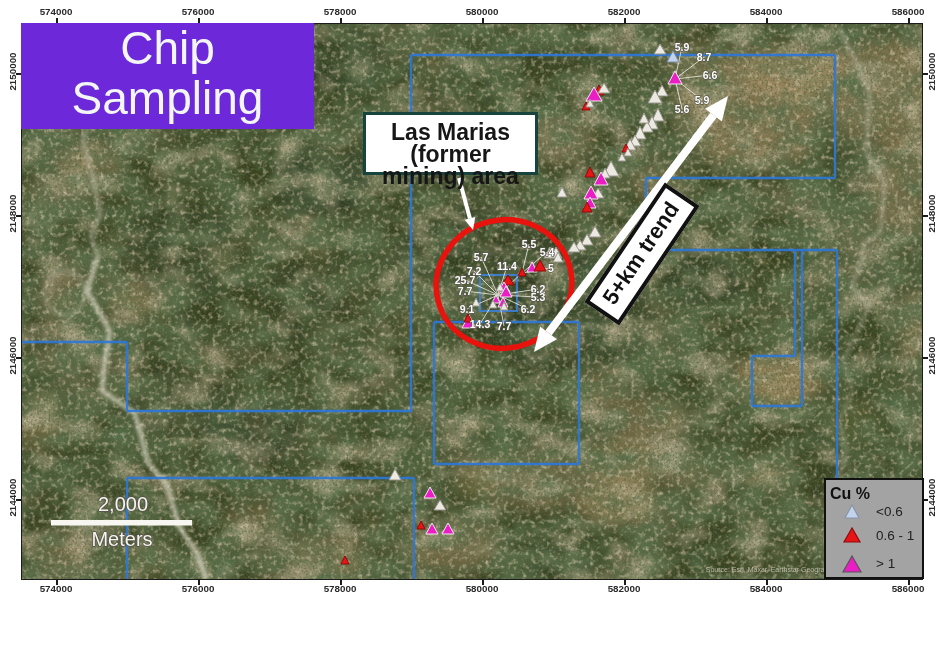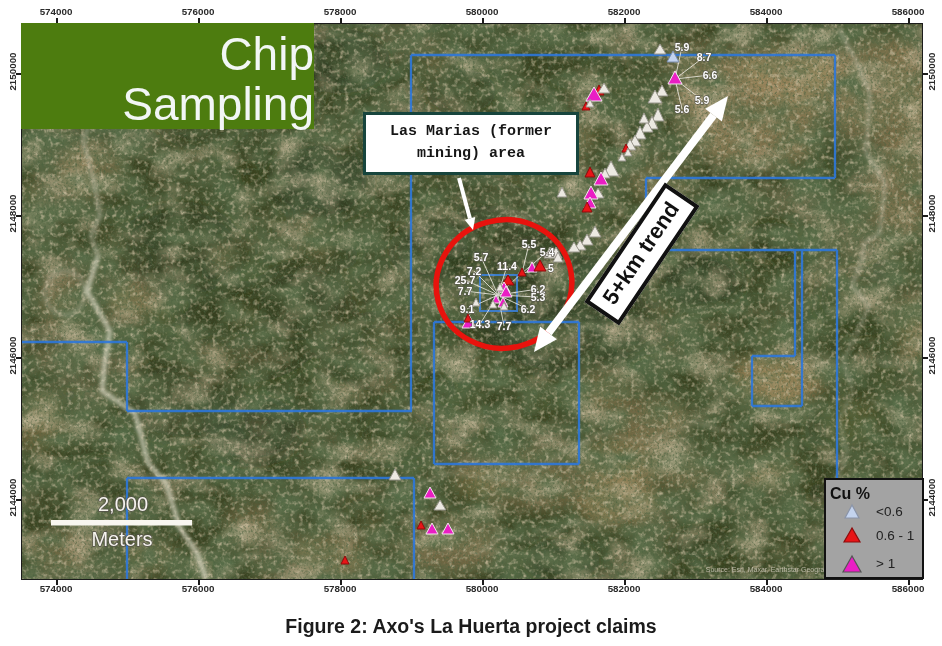--- a/index.html
+++ b/index.html
@@ -3,25 +3,25 @@
 <style>
 html,body{margin:0;padding:0;width:942px;height:646px;background:#ffffff;overflow:hidden;
 font-family:"Liberation Sans",sans-serif;}
 #page{position:relative;width:942px;height:646px;}
 #map{position:absolute;left:21px;top:23px;width:902px;height:557px;
 border:1.5px solid #1c1c1c;box-sizing:border-box;background:#4b552e;overflow:hidden;}
 .clab{position:absolute;font-size:9.8px;font-weight:bold;color:#2a2a2a;text-align:center;}
 .rotl{transform:rotate(-90deg);}
 .rotr{transform:rotate(-90deg);}
 .tick{position:absolute;background:#1c1c1c;}
-#chip{position:absolute;left:21px;top:23px;width:293px;height:106px;background:#4d7c0f;
-color:#f2f6f5;text-align:right;font-size:46px;line-height:50px;padding-top:6px;box-sizing:border-box;}
-#lasmarias{position:absolute;left:363px;top:112px;width:216px;height:63px;background:#ffffff;
-border:3.5px solid #17453d;box-sizing:border-box;text-align:center;font-size:15px;font-weight:bold;
-color:#161616;line-height:22px;padding-top:6px;font-family:Liberation Mono, monospace;}
+#chip{position:absolute;left:21px;top:23px;width:293px;height:106px;background:#6d28d9;
+color:#f2f6f5;text-align:center;font-size:46px;line-height:50px;box-sizing:border-box;}
+#lasmarias{position:absolute;left:363px;top:112px;width:175px;height:63px;background:#ffffff;
+border:3.5px solid #17453d;box-sizing:border-box;text-align:center;font-size:23px;font-weight:bold;
+color:#161616;line-height:22px;padding-top:6px;}
 #trend{position:absolute;left:570px;top:233px;width:144px;height:42px;background:#ffffff;
 border:4px solid #111;box-sizing:border-box;transform:rotate(-56deg);text-align:center;
 font-size:22px;font-weight:bold;color:#111;line-height:32px;letter-spacing:0;}
 #legend{position:absolute;left:824px;top:478px;width:100px;height:101px;background:#a3a3a3;
 border:2px solid #111;box-sizing:border-box;}
 #caption{position:absolute;left:0;top:615px;width:942px;text-align:center;font-size:19.5px;
 font-weight:bold;color:#1b1b1b;}
 </style></head>
 <body>
 <div id="page">
@@ -484,13 +484,12 @@
 <path d="M26 25 L19 38 L33 38 Z" fill="#c3d3ee" stroke="#8a94a8" stroke-width="1.2"></path>
 <path d="M26 48 L18 62 L34 62 Z" fill="#e81517" stroke="#8d0c0c" stroke-width="1.2"></path>
 <path d="M26 76 L17 92 L35 92 Z" fill="#ea1ec4" stroke="#555" stroke-width="1.2"></path>
 <g font-size="13.5" fill="#222" font-family="Liberation Sans, sans-serif">
 <text x="50" y="36">&lt;0.6</text>
 <text x="50" y="60">0.6 - 1</text>
 <text x="50" y="88">&gt; 1</text>
 </g>
 </svg>
 </div>
-<div id="caption">Figure 2: Axo's La Huerta project claims</div>
 </div>
 </body></html>

